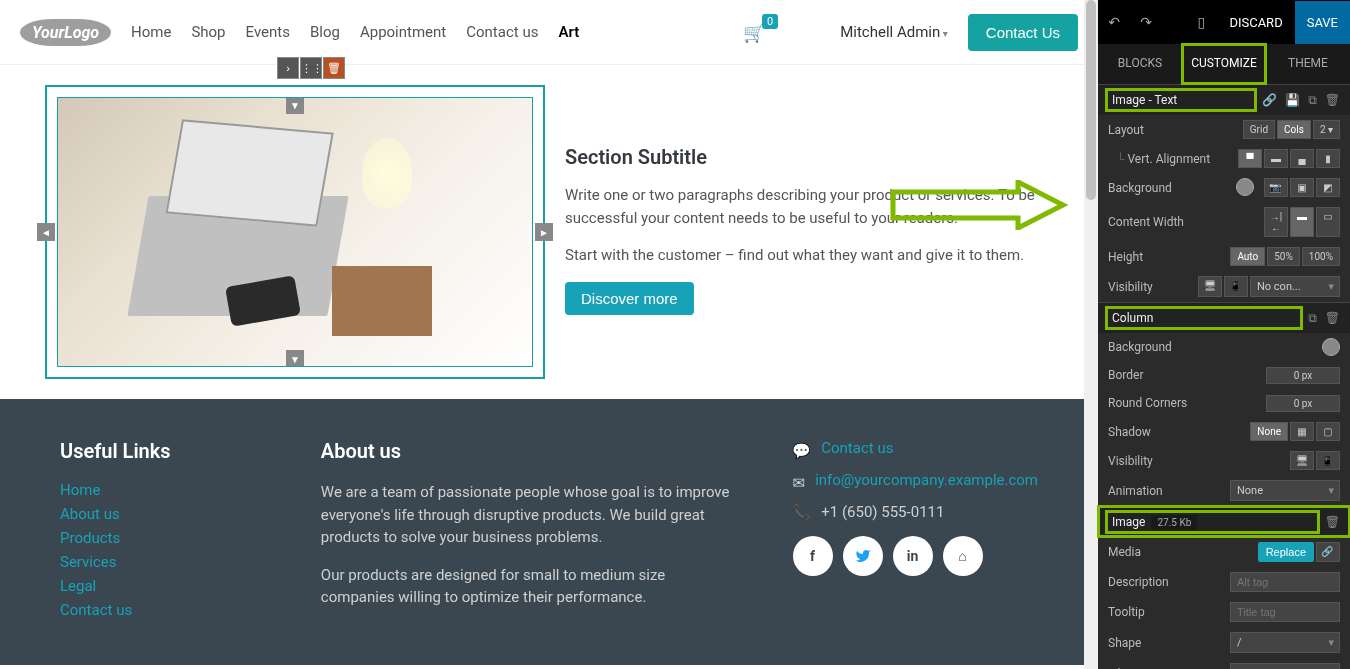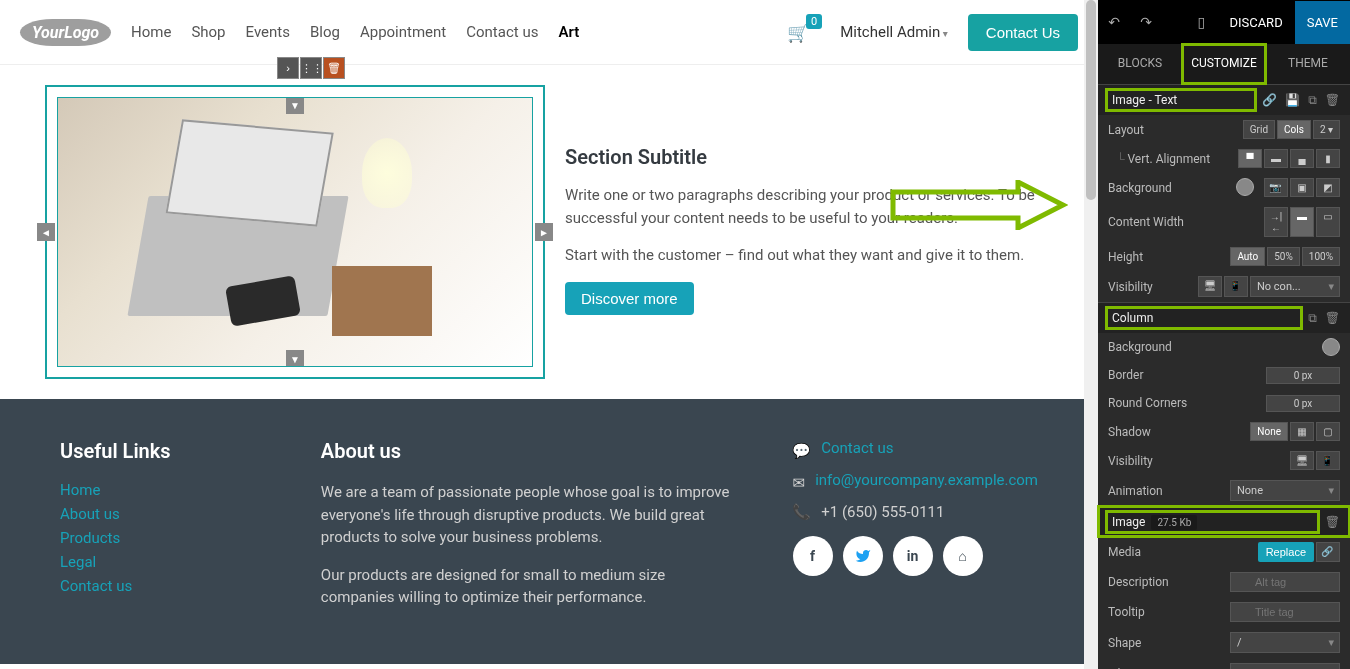--- a/index.html
+++ b/index.html
@@ -8,21 +8,21 @@
 .side-panel { position: absolute; right: 0; top: 0; width: 252px; height: 669px; background: #2b2b2b; color: #ccc; font-size: 12px; }
 
 
 .topbar { display: flex; align-items: center; padding: 10px 20px; height: 65px; border-bottom: 1px solid #eee; }
 .logo { background: #9e9e9e; color: #fff; padding: 4px 12px; border-radius: 50%/70%; font-weight: bold; font-style: italic; font-size: 16px; margin-right: 20px; display: inline-block; }
 .nav { display: flex; gap: 20px; flex: 1; }
 .nav-item { color: #555; cursor: pointer; font-size: 15px; }
 .nav-item.active { color: #000; font-weight: 600; }
 .cart { position: relative; margin: 0 30px; color: #555; font-size: 18px; }
 .cart-badge { position: absolute; top: -8px; right: -12px; background: #17a2b8; color: #fff; border-radius: 3px; font-size: 11px; padding: 1px 5px; }
-.user { color: #333; font-size: 15px; margin-right: 20px; cursor: pointer; }
+.user { color: #333; font-size: 15px; margin-right: 20px; cursor: pointer; margin-left: 44px; }
 .user::after { content: " ▾"; font-size: 10px; color: #888; }
 .contact-btn { background: #17a2a2; color: #fff; border: none; padding: 10px 18px; border-radius: 4px; font-size: 15px; cursor: pointer; }
 
 
 .content { display: flex; padding: 20px 45px; gap: 20px; position: relative; }
 .img-col { flex: 0 0 500px; position: relative; }
 .img-outer { border: 2px solid #17a2a2; padding: 10px; position: relative; }
 .img-inner { border: 1px solid #17a2a2; background: linear-gradient(135deg, #d4c9b8 0%, #e8e0d0 30%, #f5f0e8 60%, #fff 100%); height: 270px; position: relative; overflow: hidden; }
 .laptop { position: absolute; bottom: 50px; left: 80px; width: 200px; height: 120px; background: #c0c0c0; transform: skewX(-10deg); border-radius: 2px; }
 .laptop::before { content: ""; position: absolute; top: -70px; left: 20px; width: 150px; height: 90px; background: #e8e8e8; border: 2px solid #999; transform: skewY(5deg); }
@@ -75,21 +75,21 @@
 .prop-row .lbl.sub { padding-left: 8px; }
 .prop-row .lbl.sub::before { content: "└ "; color: #666; }
 .ctrl { display: flex; gap: 2px; }
 .btn-sm { background: #444; color: #ccc; border: 1px solid #555; padding: 3px 6px; font-size: 10px; cursor: pointer; min-width: 24px; text-align: center; }
 .btn-sm.active { background: #666; color: #fff; }
 .btn-sm.icon { width: 24px; padding: 3px 0; }
 .select-sm { background: #444; color: #ccc; border: 1px solid #555; padding: 3px 6px; font-size: 11px; cursor: pointer; min-width: 90px; position: relative; }
 .select-sm::after { content: "▾"; position: absolute; right: 5px; color: #888; }
 .circ { width: 18px; height: 18px; border-radius: 50%; background: #888; border: 1px solid #aaa; cursor: pointer; }
 .numbox { background: #444; color: #ccc; border: 1px solid #555; padding: 2px 4px; width: 74px; font-size: 10px; text-align: center; }
-.inp-sm { background: #444; color: #888; border: 1px solid #555; padding: 3px 24px; font-size: 11px; width: 110px; }
+.inp-sm { background: #444; color: #888; border: 1px solid #555; padding: 3px 6px; font-size: 11px; width: 110px; }
 .btn-replace { background: #17a2b8; color: #fff; border: none; padding: 4px 8px; font-size: 11px; cursor: pointer; border-radius: 2px; }
 .badge-sm { background: #1a1a1a; color: #aaa; padding: 2px 6px; font-size: 10px; border-radius: 2px; margin-left: 6px; }
 .img-hdr.hl { outline: 3px solid #7fba00; outline-offset: -2px; }
 .scrollbar { position: absolute; right: 252px; top: 0; width: 14px; height: 669px; background: #f0f0f0; }
 .scrollbar .thumb { position: absolute; left: 2px; width: 10px; background: #c0c0c0; border-radius: 5px; top: 0; height: 200px; }
 </style>
 </head>
 <body>
 
 <div class="main-area">
@@ -142,20 +142,21 @@
         </svg>
     </div>
   </div>
 
   <div class="footer">
     <div class="fcol">
       <h3>Useful Links</h3>
       <a>Home</a>
       <a>About us</a>
       <a>Products</a>
+      <a>Services</a>
       <a>Legal</a>
       <a>Contact us</a>
     </div>
     <div class="fcol about">
       <h3>About us</h3>
       <p>We are a team of passionate people whose goal is to improve everyone's life through disruptive products. We build great products to solve your business problems.</p>
       <p>Our products are designed for small to medium size companies willing to optimize their performance.</p>
     </div>
     <div class="fcol">
       <div class="contact-line">

